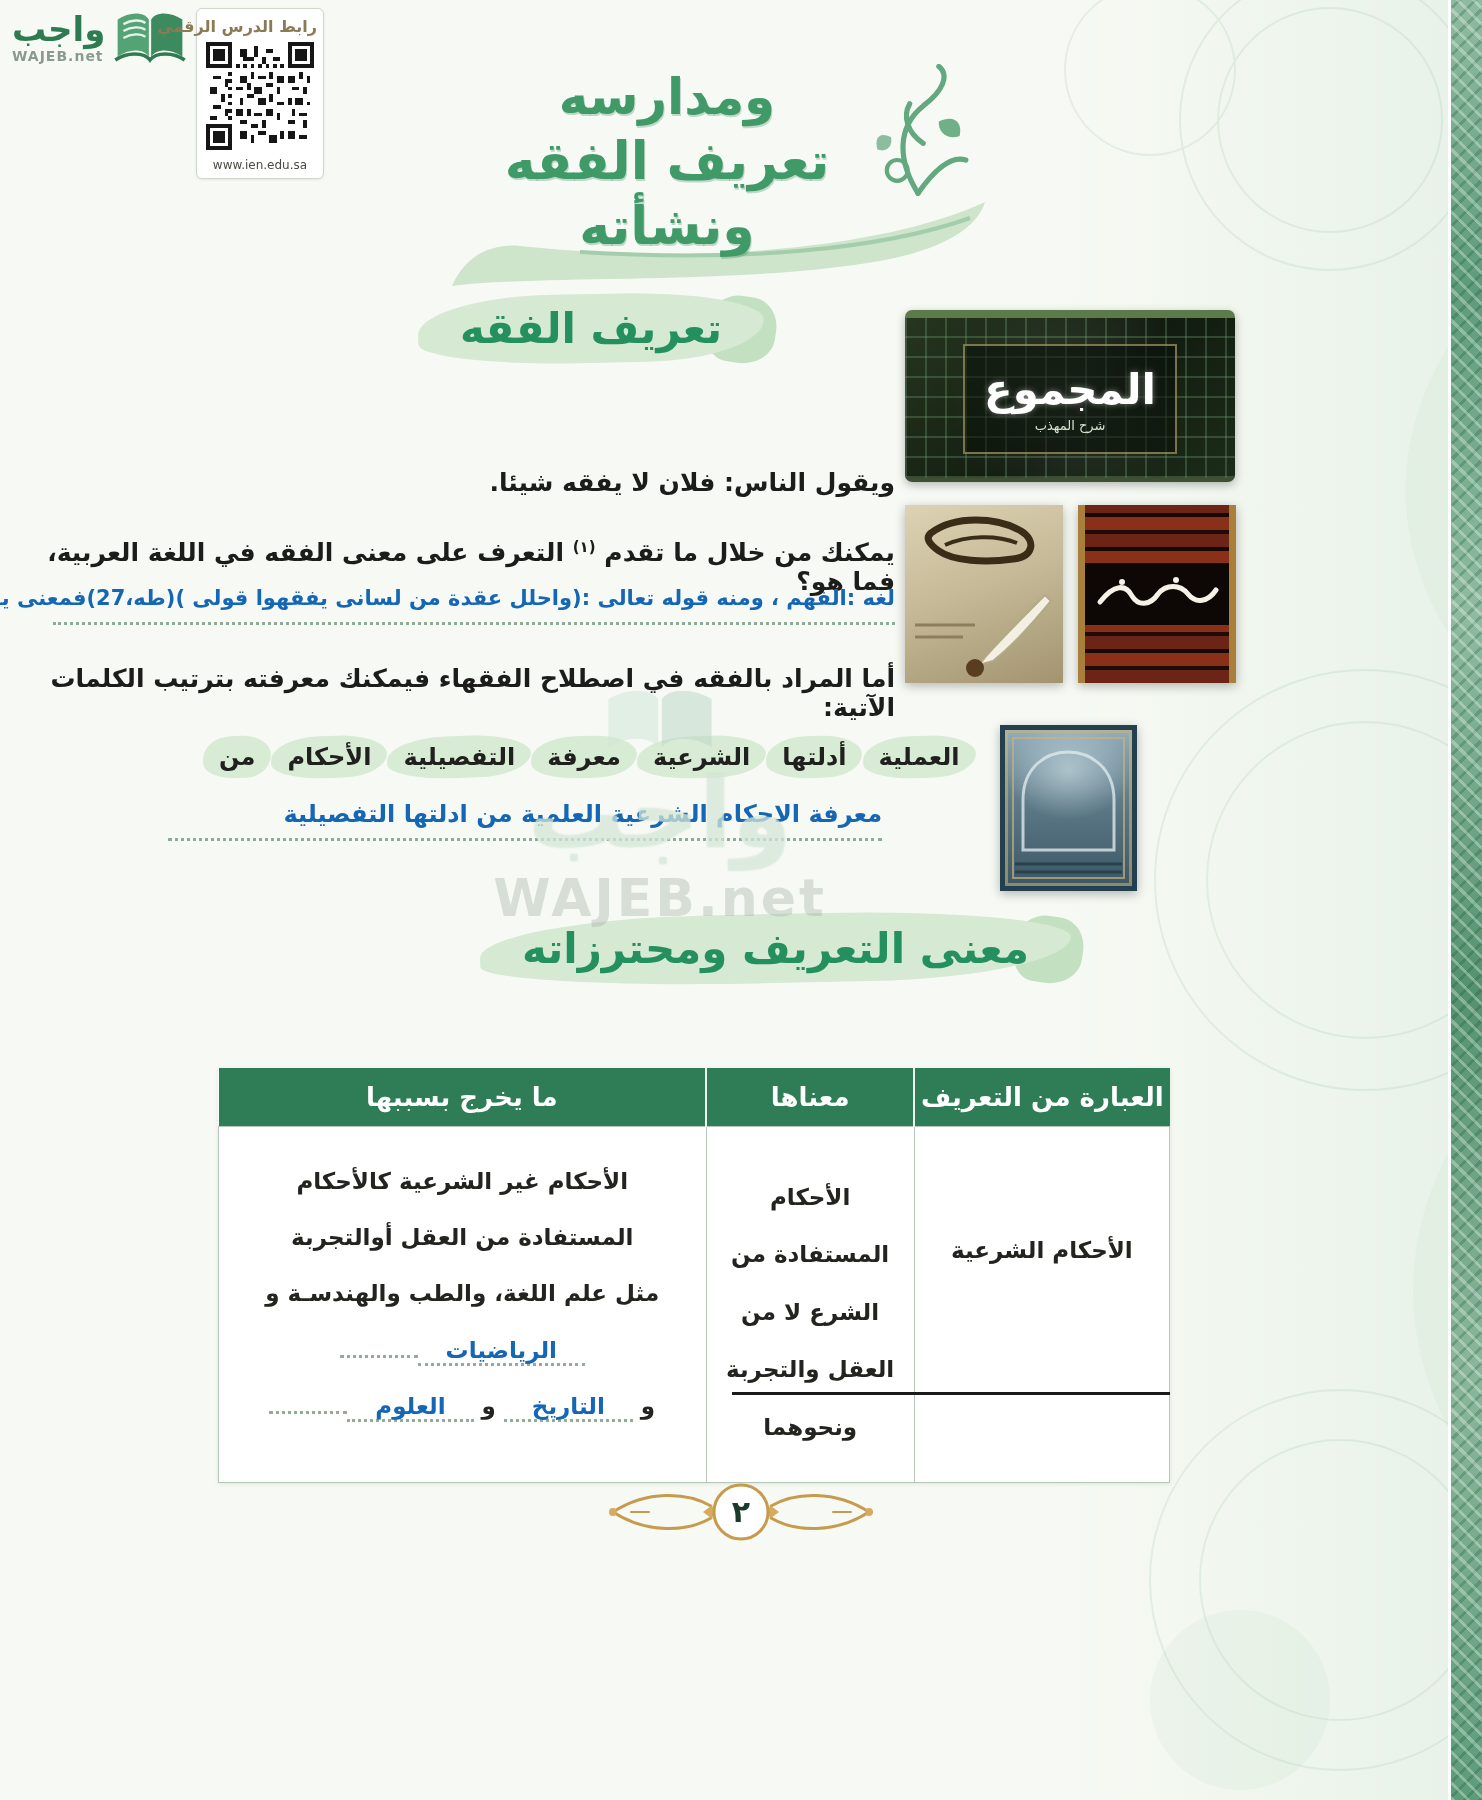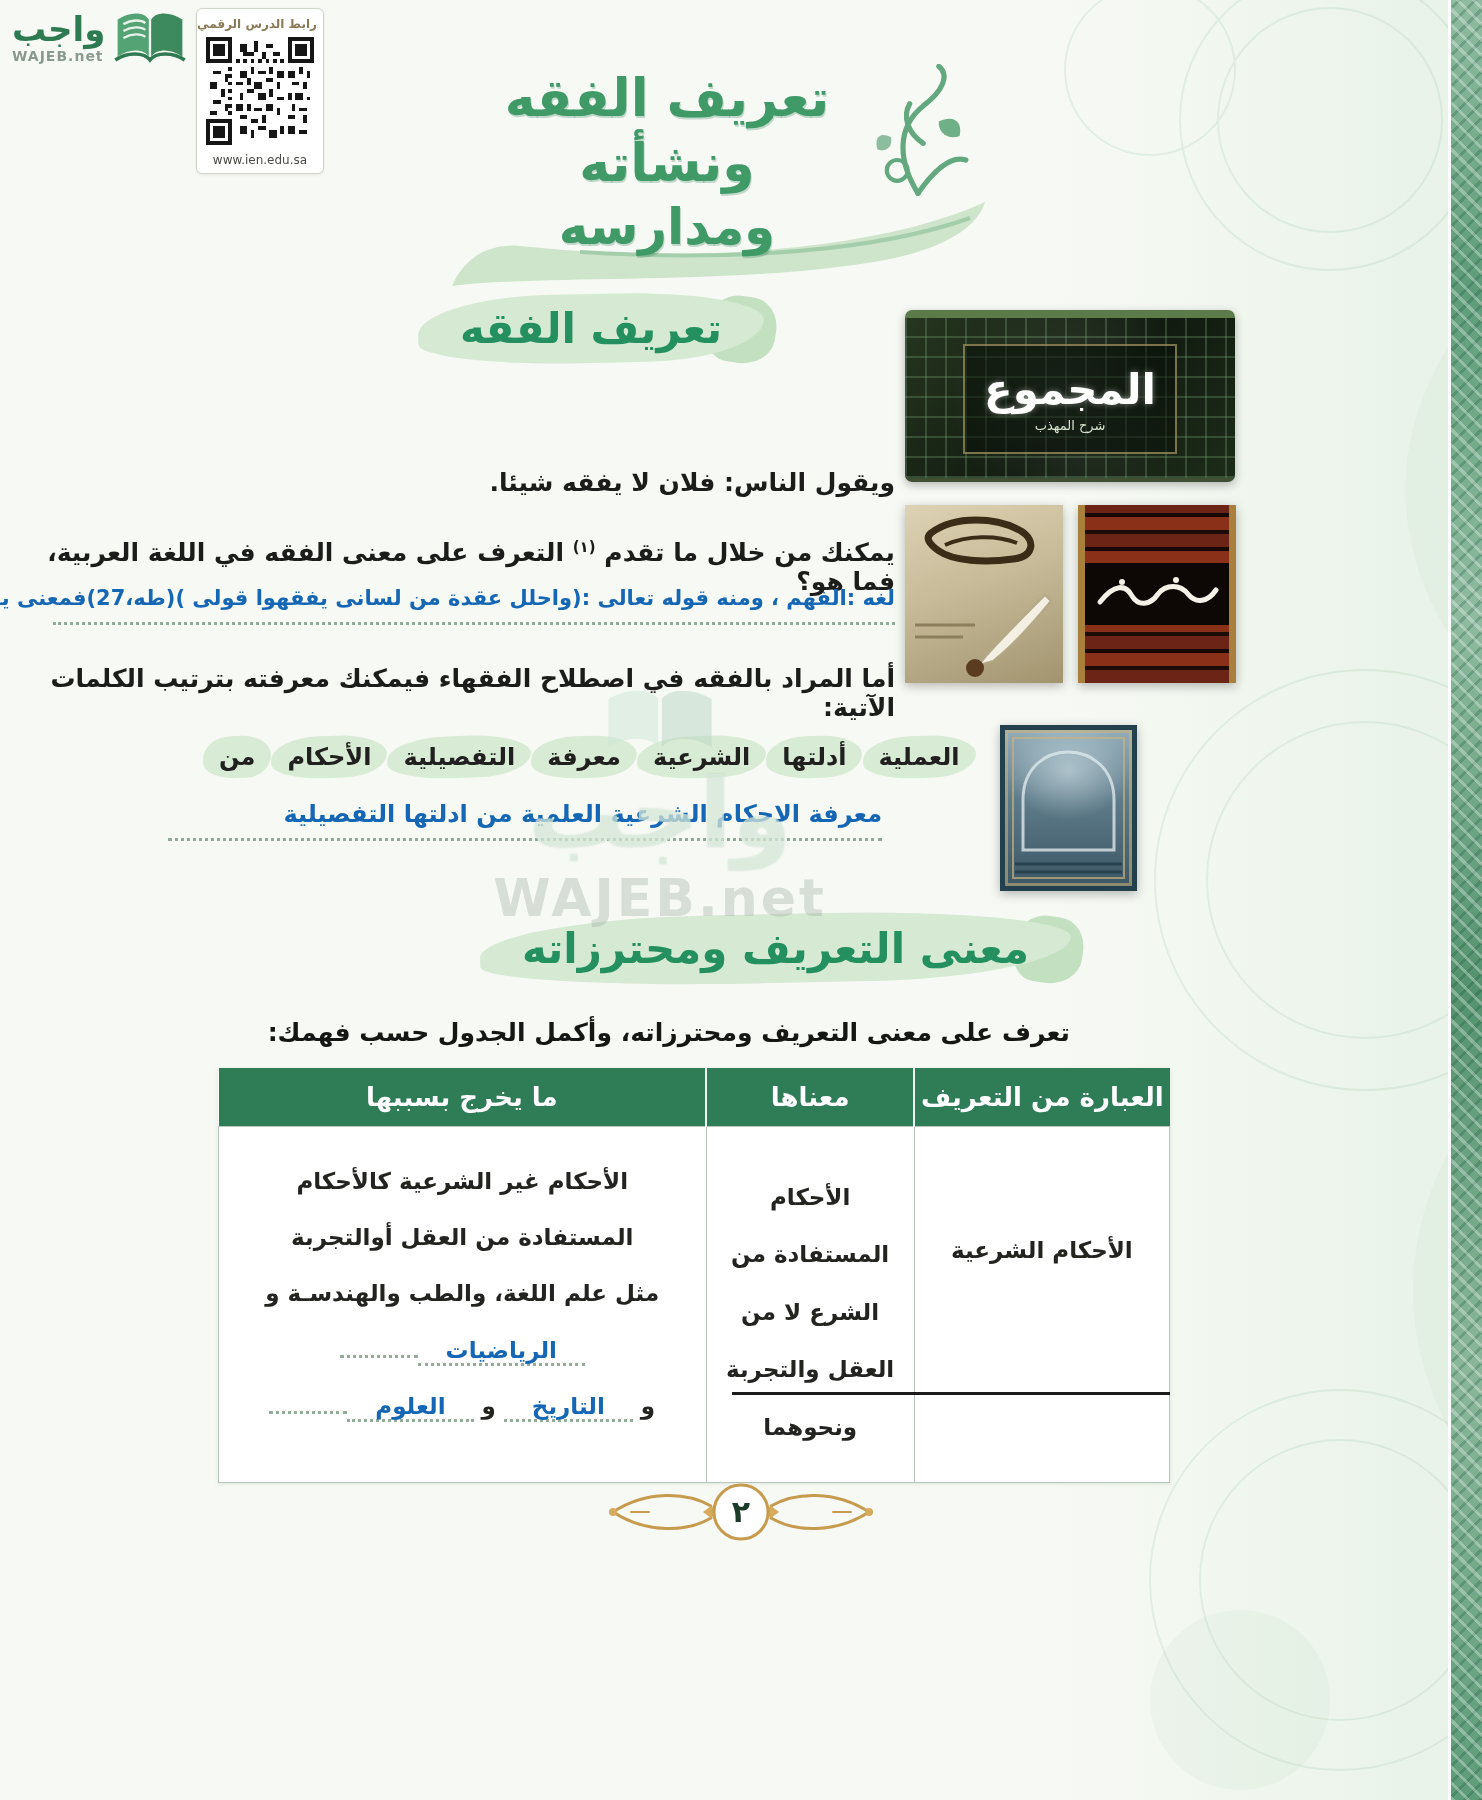--- a/index.html
+++ b/index.html
@@ -32,21 +32,21 @@
   .logo-ar { font-size:34px; font-weight:bold; color:#2e7b52; line-height:1.05; }
   .logo-en { font-size:14px; font-weight:bold; color:#8a9a8e; letter-spacing:1px; }
 
   
   .qr-box {
     position:absolute; top:8px; left:196px; width:128px; z-index:2;
     background:#fff; border:1px solid #cfd6cc; border-radius:6px;
     padding:8px 6px 6px; text-align:center;
     box-shadow:0 1px 3px rgba(0,0,0,.08);
   }
-  .qr-label { font-size:12px; font-weight:bold; color:#8a7a55; white-space:nowrap; }
+  .qr-label { font-size:16px; font-weight:bold; color:#8a7a55; white-space:nowrap; }
   .qr-url { font-size:12px; color:#4a4a44; margin-top:4px; }
   .qr-box svg { margin-top:6px; }
 
   
   .title-swoosh { position:absolute; top:188px; right:492px; z-index:1; }
   .title-block { position:absolute; top:66px; right:610px; width:410px; text-align:center; z-index:2; }
   .title-line { font-size:52px; font-weight:bold; color:#3f9a68; text-shadow:1px 2px 0 rgba(33,110,70,.25); line-height:1.25; }
   .title-line.l2 { font-size:50px; }
   .title-ornament { position:absolute; top:64px; right:512px; z-index:2; }
 
@@ -254,22 +254,22 @@
       </g>
     </svg>
     <div class="qr-url">www.ien.edu.sa</div>
   </div>
 
   <svg class="title-swoosh" width="540" height="120" viewBox="0 0 540 120">
     <path d="M535 14 C440 58 260 78 70 58 C38 55 14 70 2 98 C95 86 310 98 445 70 C498 58 528 38 535 14 Z" fill="#cfe5cb"></path>
     <path d="M520 30 C430 62 290 74 130 64" stroke="#a3cdab" stroke-width="4" fill="none"></path>
   </svg>
   <div class="title-block">
+    <div class="title-line l2">ومدارسه</div>
     <div class="title-line">تعريف الفقه ونشأته</div>
-    <div class="title-line l2">ومدارسه</div>
   </div>
   <svg class="title-ornament" width="104" height="140" viewBox="0 0 100 134">
     <g fill="none" stroke="#63a87f" stroke-width="5" stroke-linecap="round">
       <path d="M50 124 C30 92 30 60 55 40 C75 25 80 10 70 2"></path>
       <path d="M50 124 C68 98 84 88 96 92"></path>
       <path d="M55 76 C40 66 35 50 42 38"></path>
     </g>
     <circle cx="30" cy="102" r="10" fill="none" stroke="#63a87f" stroke-width="4"></circle>
     <path d="M70 55 C85 48 93 56 90 69 C79 73 69 66 70 55 Z" fill="#6fb089"></path>
     <path d="M24 70 C12 64 8 72 11 82 C20 85 26 79 24 70 Z" fill="#8cbd9f"></path>
@@ -341,21 +341,20 @@
     <svg width="120" height="70" viewBox="0 0 64 38">
       <path d="M4 6 C14 0 27 0 31 6 L31 32 C26 26 14 26 4 32 Z" fill="rgba(210,230,215,.55)"></path>
       <path d="M60 6 C50 0 37 0 33 6 L33 32 C38 26 50 26 60 32 Z" fill="rgba(190,215,198,.55)"></path>
     </svg>
     <div class="wm-ar">واجب</div>
     <div class="wm-en">WAJEB.net</div>
   </div>
 
   <div class="brush" style="top:912px; right:415px;">معنى التعريف ومحترزاته</div>
 
-  <div class="instruction">تعرف على معنى التعريف ومحترزاته، وأكمل الجدول حسب فهمك:</div>
 
   <table class="def-table">
     <thead>
       <tr>
         <th class="col-phrase">العبارة من التعريف</th>
         <th class="col-meaning">معناها</th>
         <th class="col-excluded">ما يخرج بسببها</th>
       </tr>
     </thead>
     <tbody>

